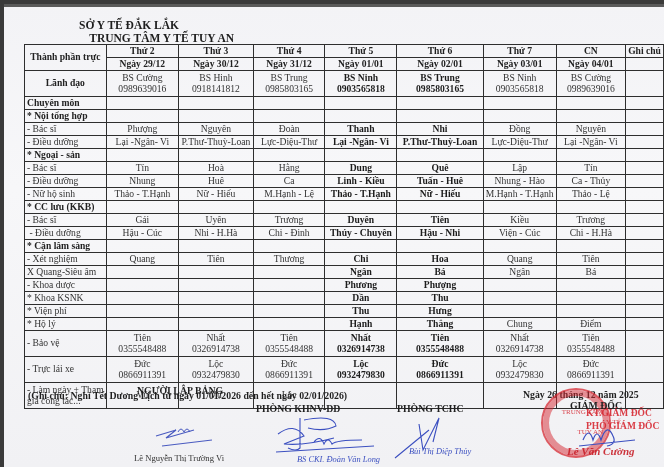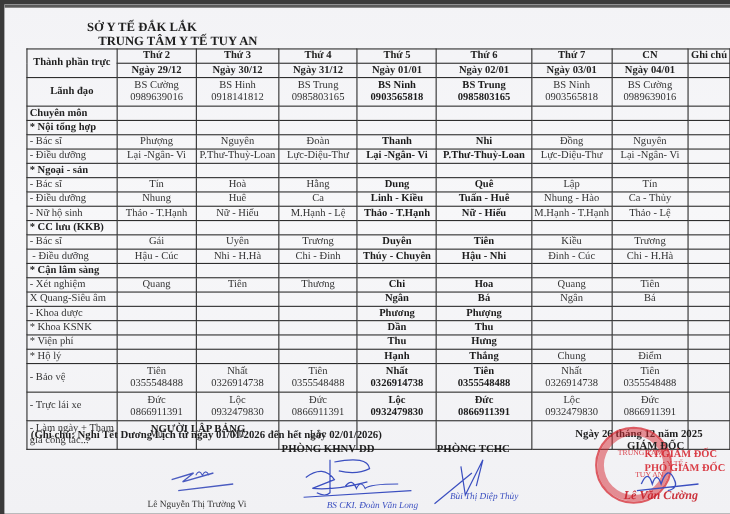--- a/index.html
+++ b/index.html
@@ -241,21 +241,21 @@
       <td>Trương</td>
       <td></td>
     </tr>
     <tr class="r1">
       <td class="lbl" style="white-space:pre"> - Điều dưỡng</td>
       <td>Hậu - Cúc</td>
       <td>Nhi - H.Hà</td>
       <td>Chi - Đinh</td>
       <td class="b">Thúy - Chuyên</td>
       <td class="b">Hậu - Nhi</td>
-      <td>Đinh - Cúc</td>
+      <td>Viện - Cúc</td>
       <td>Chi - H.Hà</td>
       <td></td>
     </tr>
     <tr class="r1">
       <td class="lbl hb">* Cận lâm sàng</td>
       <td></td>
           <td></td>
           <td></td>
           <td></td>
           <td></td>

